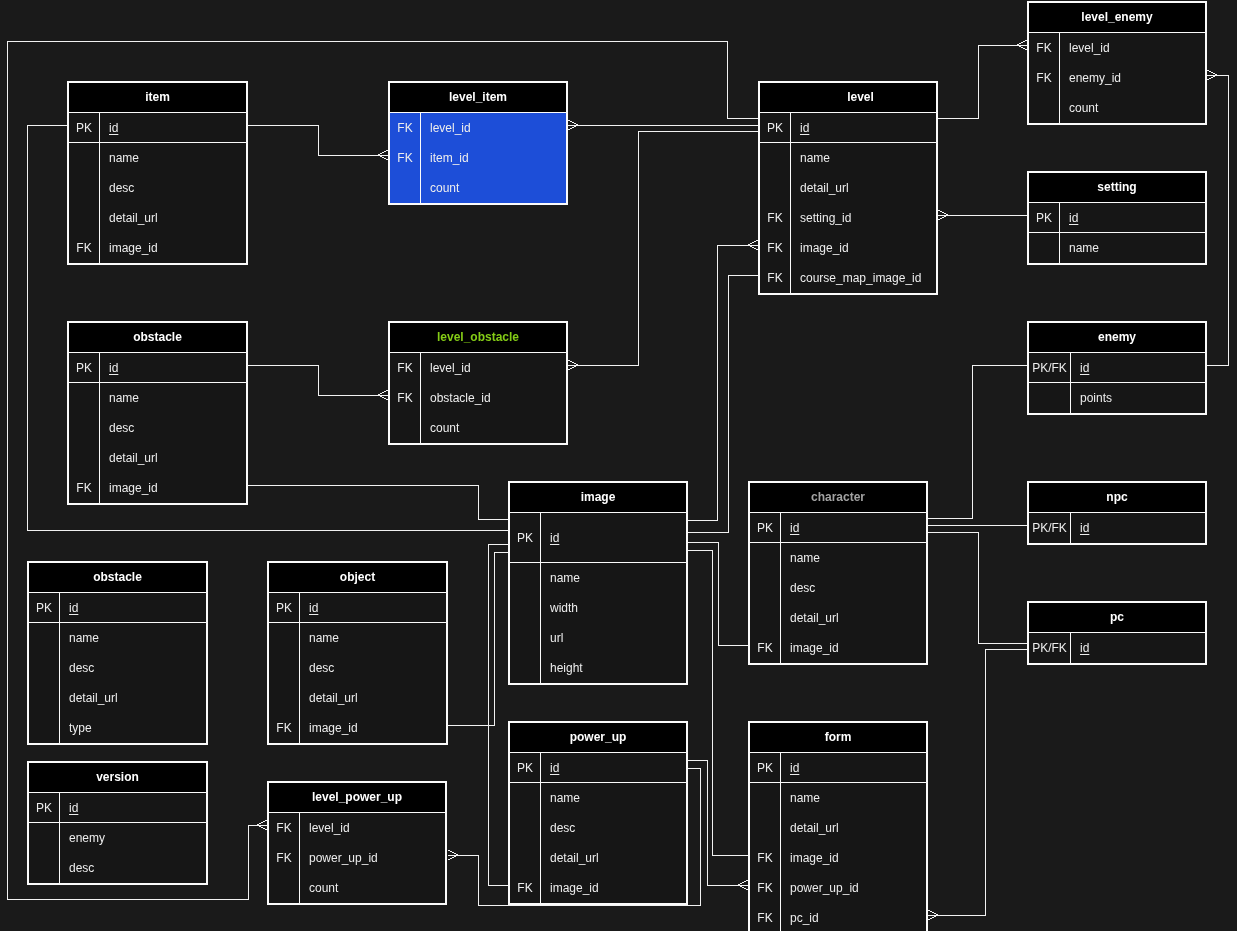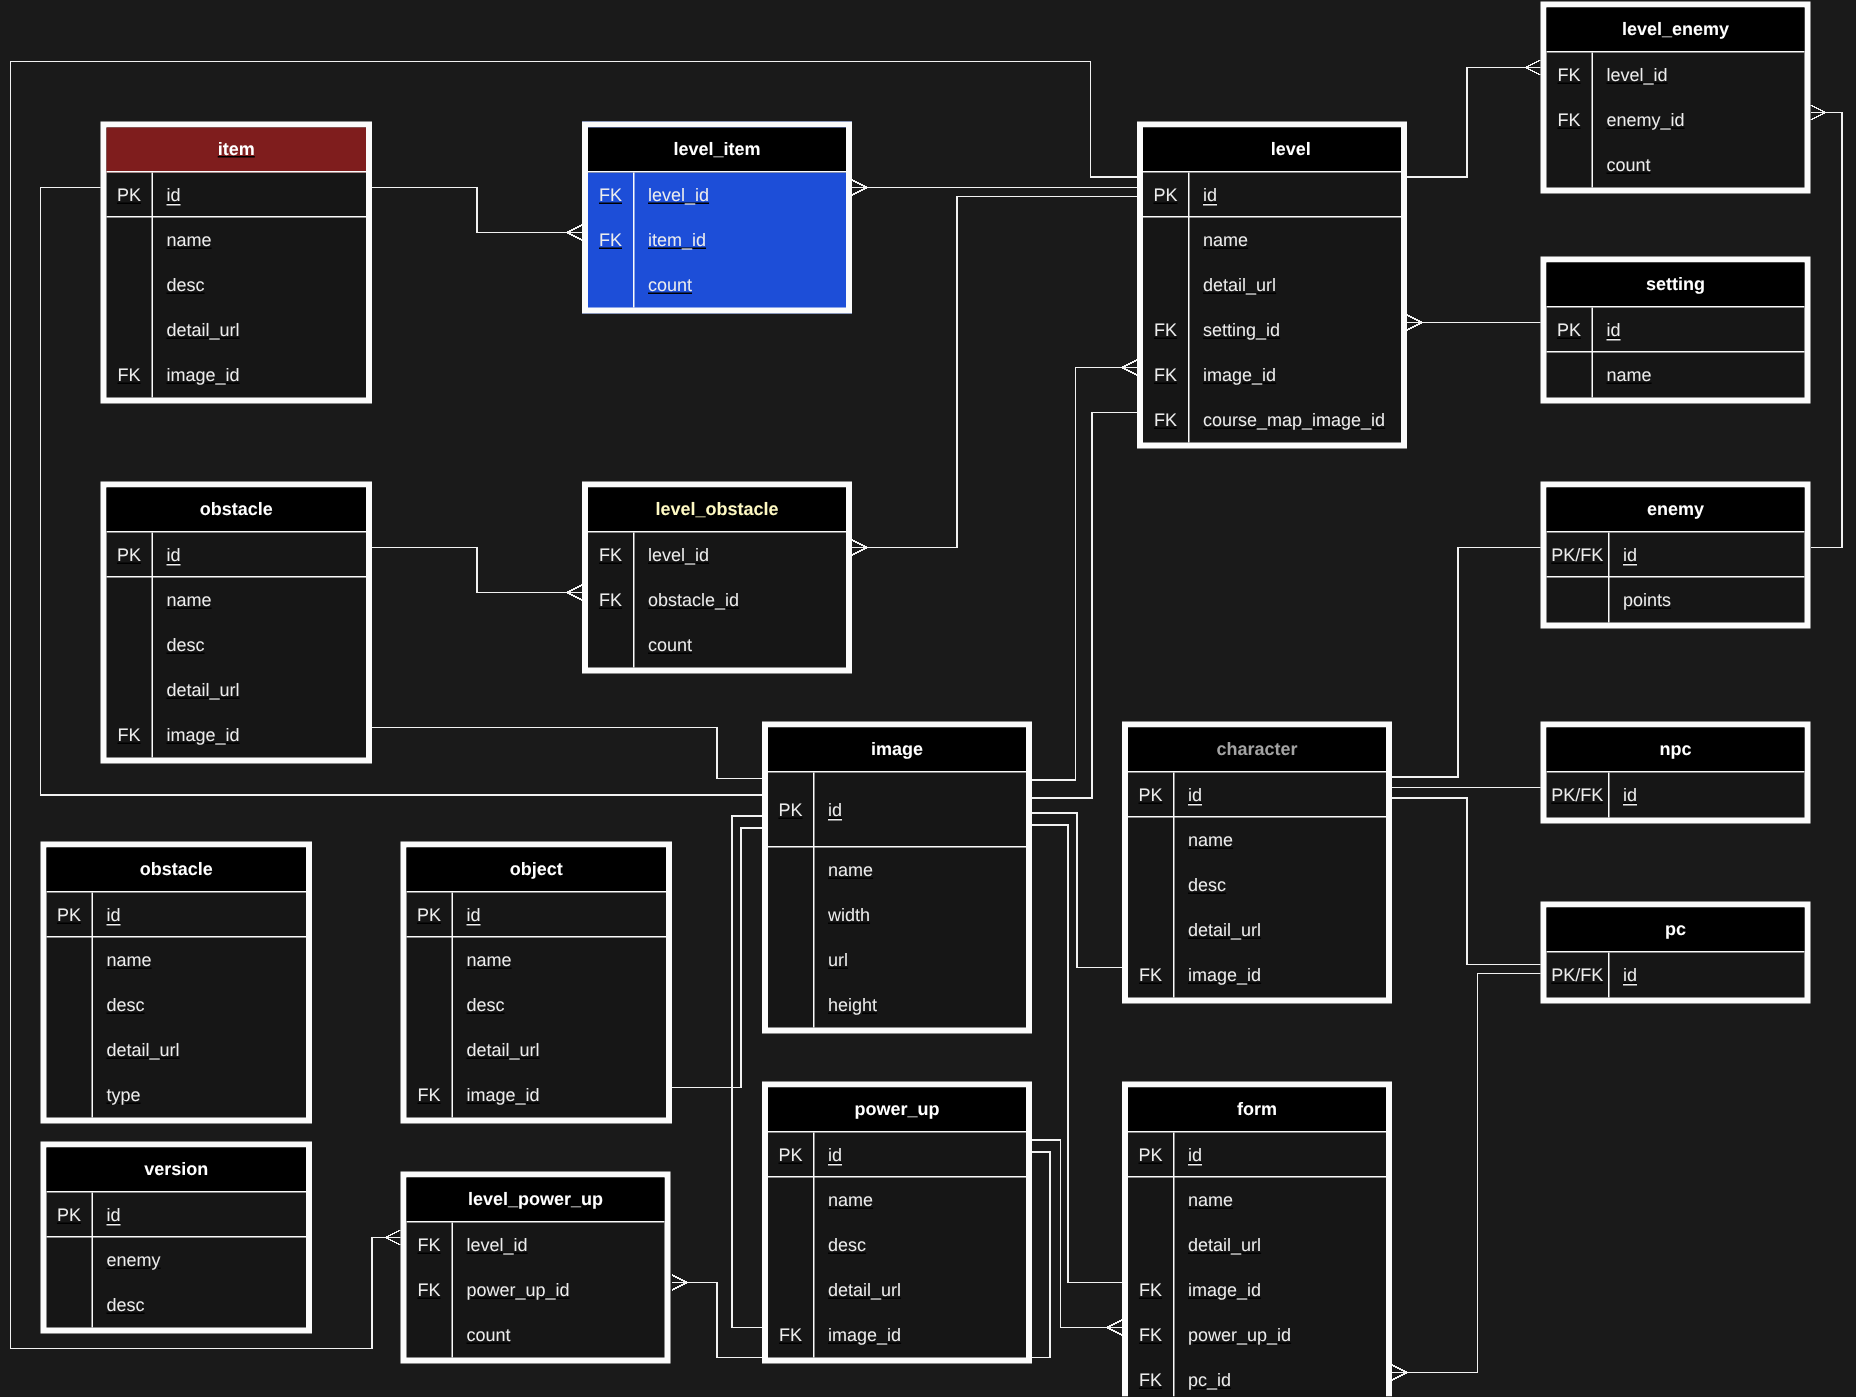--- a/index.html
+++ b/index.html
@@ -1,19 +1,19 @@
 <!DOCTYPE html>
 <html><head>
 <meta charset="utf-8">
 <style>
   html,body{margin:0;padding:0;background:#1a1a1a;}
   #stage{position:relative;width:1237px;height:931px;overflow:hidden;
          font-family:"Liberation Sans","DejaVu Sans",sans-serif;}
   #wires{position:absolute;left:0;top:0;z-index:0;}
-  .table{position:absolute;z-index:1;border:4px solid #0ea5e9;background:#161616;box-sizing:border-box;text-decoration:underline;}
+  .table{position:absolute;z-index:1;border:2px solid #0ea5e9;background:#161616;box-sizing:border-box;}
   .thead{height:29px;line-height:29px;background:#000;color:#fff;font-weight:bold;
          text-align:center;font-size:12px;border-bottom:1px solid #fbfbfb;
          overflow:hidden;white-space:nowrap;}
   .tbody{position:relative;}
   .trow{display:flex;align-items:center;box-sizing:border-box;}
   .trow.divider{border-bottom:1px solid #fbfbfb;}
   .tkey{flex:0 0 auto;text-align:center;font-size:12px;color:#ededed;line-height:1;}
   .tfield{padding-left:10px;font-size:12px;color:#ededed;line-height:1;}
   .pk{text-decoration:underline;text-underline-offset:2px;}
   .keyline{position:absolute;top:0;bottom:0;width:1px;background:#fbfbfb;}
@@ -108,21 +108,21 @@
       <g>
         <polyline points="928,532 978,532 978,643 1027,643" fill="none" stroke="#f2f2f2" stroke-width="1"></polyline>
       </g>
       <g>
         <polyline points="928,915 985,915 985,649 1027,649" fill="none" stroke="#f2f2f2" stroke-width="1"></polyline>
         <line x1="938" y1="915" x2="928" y2="920" stroke="#f2f2f2" stroke-width="1"></line>
         <line x1="938" y1="915" x2="928" y2="910" stroke="#f2f2f2" stroke-width="1"></line>
       </g>
     </svg>
     <div class="table" style="left: 67px; top: 81px; width: 181px; background: rgb(22, 22, 22); border-color: rgb(251, 251, 251);">
-      <div class="thead" style="background: #7f1d1d; color: rgb(255, 255, 255); border-bottom-color: rgb(251, 251, 251);">item</div>
+      <div class="thead" style="background: #000000; color: rgb(255, 255, 255); border-bottom-color: rgb(251, 251, 251);">item</div>
       <div class="tbody">
         <div class="trow divider" style="height: 30px; border-bottom-color: rgb(251, 251, 251);">
           <div class="tkey" style="width: 30px;">PK</div>
           <div class="tfield"><span class="pk">id</span></div>
         </div>
         <div class="trow" style="height: 30px; border-bottom-color: rgb(251, 251, 251);">
           <div class="tkey" style="width: 30px;"></div>
           <div class="tfield"><span>name</span></div>
         </div>
         <div class="trow" style="height: 30px; border-bottom-color: rgb(251, 251, 251);">
@@ -240,21 +240,21 @@
           <div class="tfield"><span>detail_url</span></div>
         </div>
         <div class="trow" style="height: 30px; border-bottom-color: rgb(251, 251, 251);">
           <div class="tkey" style="width: 30px;">FK</div>
           <div class="tfield"><span>image_id</span></div>
         </div>
         <div class="keyline" style="left: 30px; background: rgb(251, 251, 251);"></div>
       </div>
     </div>
     <div class="table" style="left: 388px; top: 321px; width: 180px; background: rgb(22, 22, 22); border-color: rgb(251, 251, 251);">
-      <div class="thead" style="background: rgb(0, 0, 0); color: #fef9c3; border-bottom-color: rgb(251, 251, 251);">level_obstacle</div>
+      <div class="thead" style="background: rgb(0, 0, 0); color: #84cc16; border-bottom-color: rgb(251, 251, 251);">level_obstacle</div>
       <div class="tbody">
         <div class="trow" style="height: 30px; border-bottom-color: rgb(251, 251, 251);">
           <div class="tkey" style="width: 30px;">FK</div>
           <div class="tfield"><span>level_id</span></div>
         </div>
         <div class="trow" style="height: 30px; border-bottom-color: rgb(251, 251, 251);">
           <div class="tkey" style="width: 30px;">FK</div>
           <div class="tfield"><span>obstacle_id</span></div>
         </div>
         <div class="trow" style="height: 30px; border-bottom-color: rgb(251, 251, 251);">

